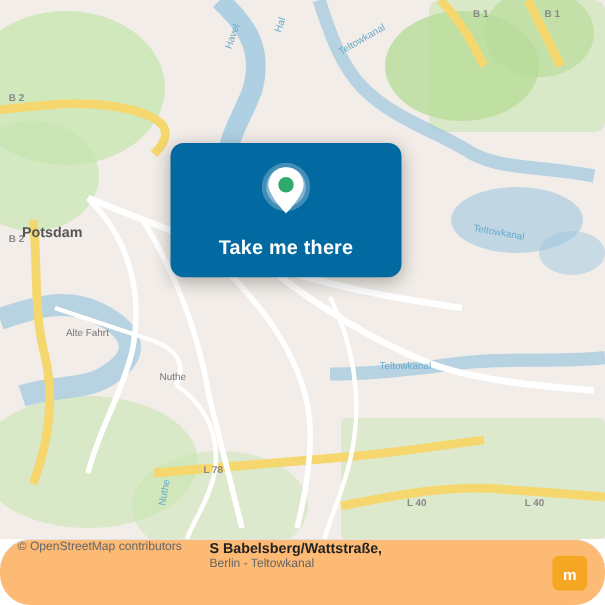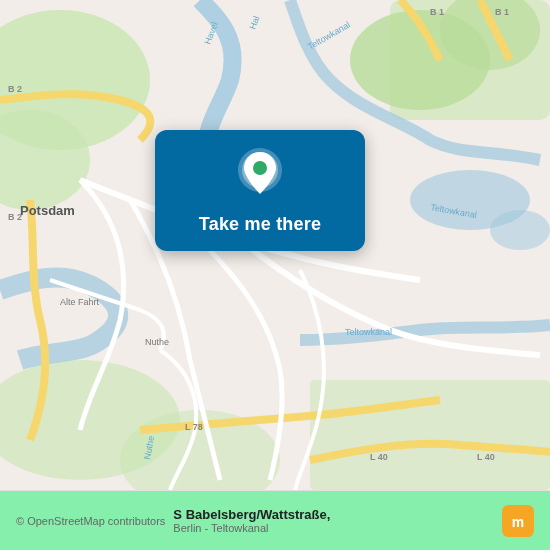--- a/index.html
+++ b/index.html
@@ -51,27 +51,27 @@
       color: #ffffff;
       font-size: 18px;
       font-weight: 600;
       letter-spacing: 0.2px;
       text-align: center;
     }
 
     #bottom-bar {
       width: 550px;
       height: 60px;
-      background: #86efac;
-      display: flex;
-      align-items: center;
+      background: #fdba74;
+      display: flex;
       justify-content: space-between;
       padding: 0 16px;
       border-top: 1px solid #e0e0e0;
       position: relative;
+      border-radius: 28px;
     }
 
     #attribution-text {
       font-size: 11px;
       color: #666;
     }
 
     #moovit-logo {
       display: flex;
       align-items: center;
@@ -81,20 +81,21 @@
     #moovit-icon {
       width: 32px;
       height: 32px;
     }
 
     #station-info {
       display: flex;
       flex-direction: column;
       flex: 1;
       padding-left: 8px;
+      margin-left: 17px;
     }
 
     #station-name {
       font-size: 13px;
       font-weight: 600;
       color: #222;
     }
 
     #station-region {
       font-size: 11px;

